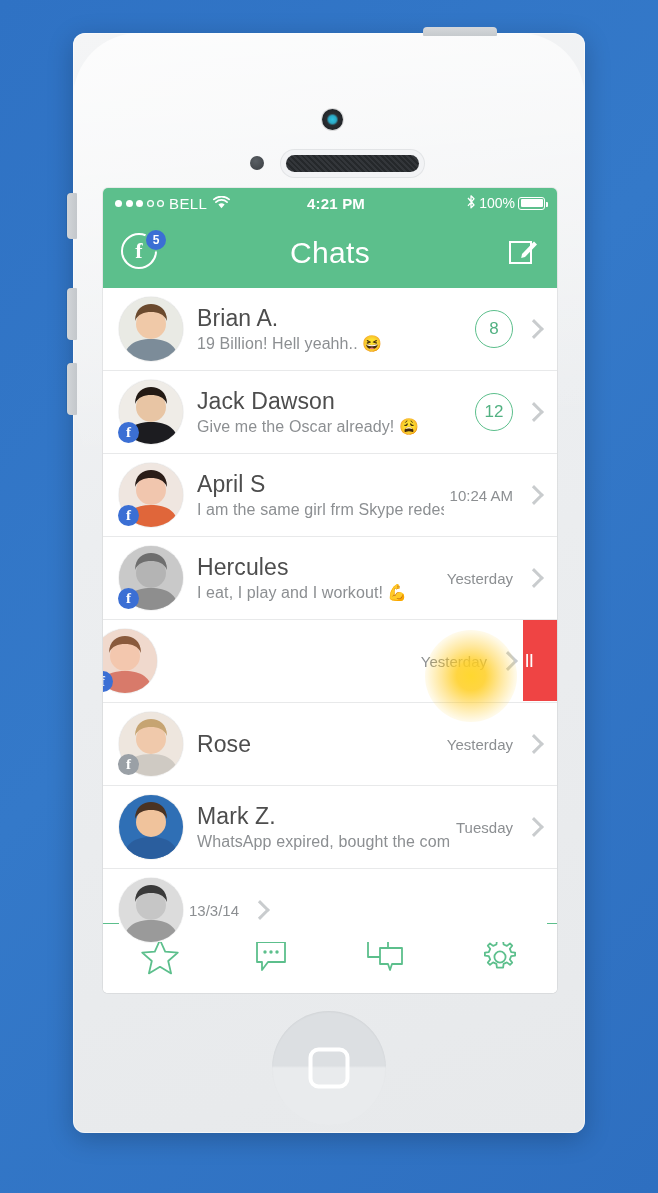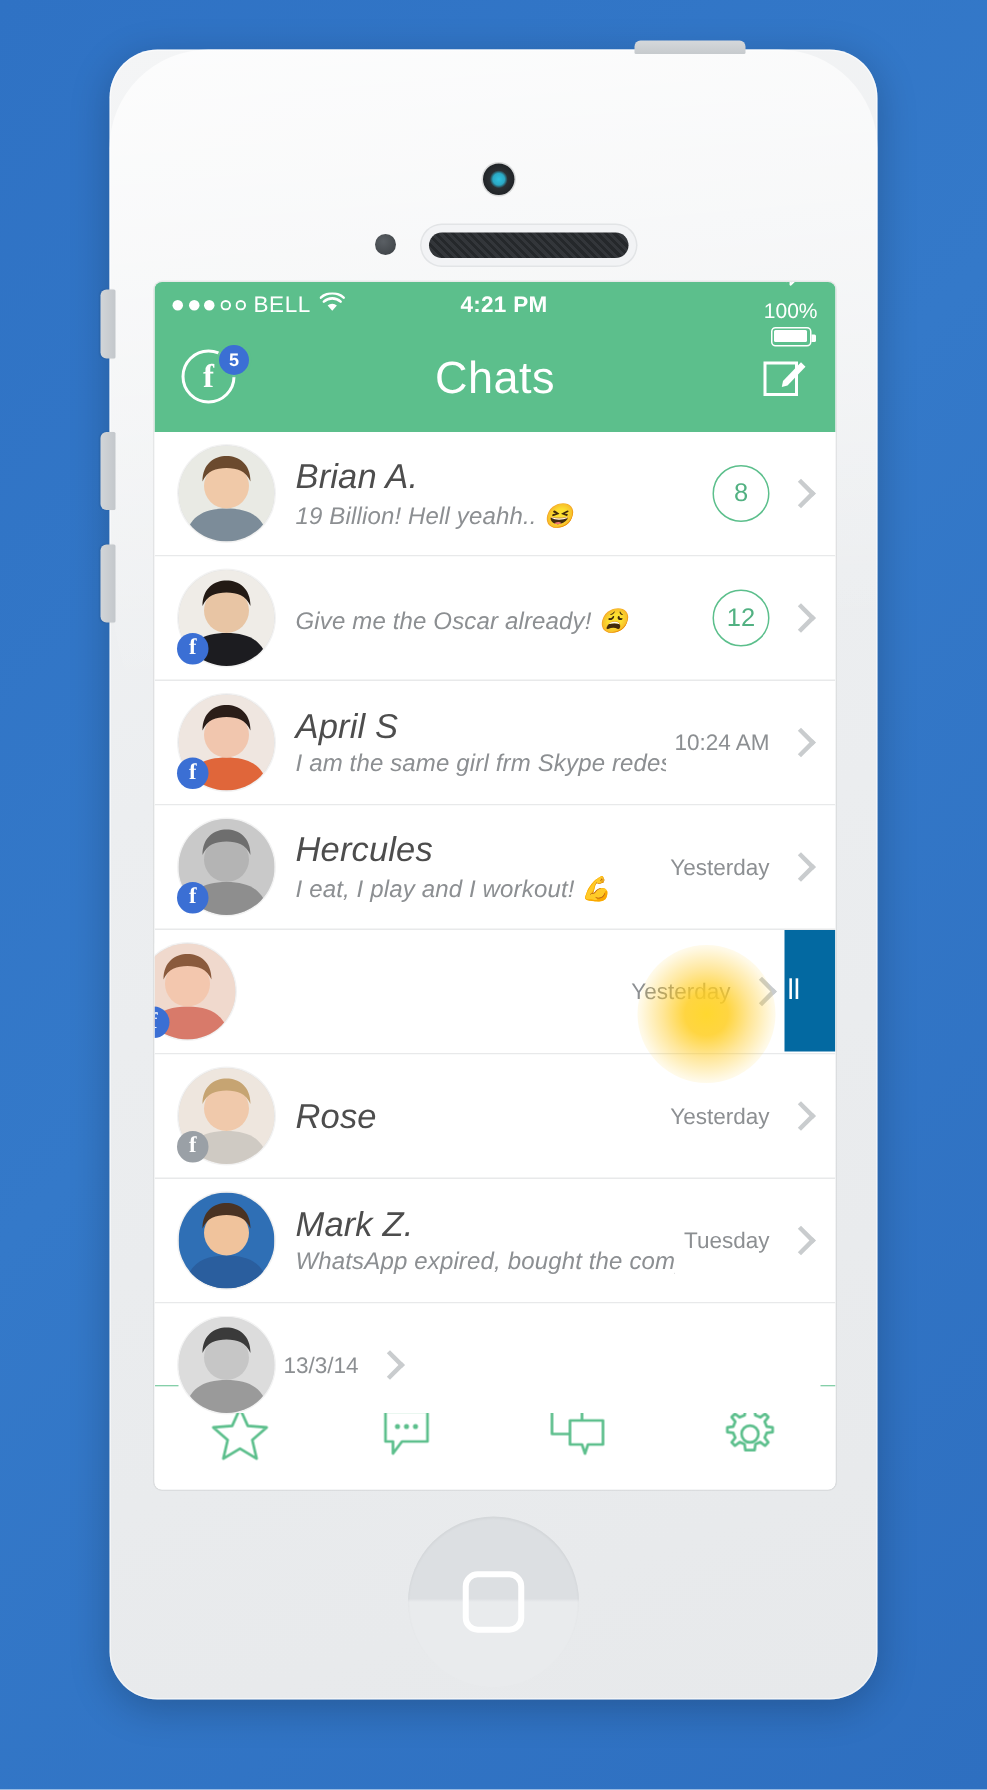--- a/index.html
+++ b/index.html
@@ -14,21 +14,21 @@
   }
 
   
   .phone {
     position: absolute;
     left: 73px;
     top: 33px;
     width: 512px;
     height: 1100px;
     background: linear-gradient(160deg, #f4f5f6 0%, #eceef0 40%, #e7e9eb 100%);
-    border-radius: 32px;
+    border-radius: 12px;
     box-shadow: 0 6px 26px rgba(0,0,0,0.22), 0 0 0 1px rgba(255,255,255,0.5) inset;
   }
   .phone-gloss {
     position: absolute; left: 0; top: 0; width: 100%; height: 52%;
     border-radius: 66px 66px 40% 40%;
     background: linear-gradient(175deg, rgba(255,255,255,0.75), rgba(255,255,255,0) 70%);
     pointer-events: none;
   }
 
   
@@ -102,21 +102,21 @@
   .dot { width: 7px; height: 7px; border-radius: 50%; background: #ffffff; }
   .dot.hollow { background: transparent; box-shadow: 0 0 0 1.3px #ffffff inset; }
   .carrier { font-size: 15px; letter-spacing: 0.4px; }
   .wifi { margin-left: 1px; }
   .sb-time {
     position: absolute; left: 12px; right: 0; text-align: center;
     font-size: 15px; font-weight: bold; letter-spacing: 0.2px;
   }
   .sb-right {
     margin-left: auto; display: flex; align-items: center; gap: 3px;
-    position: relative; z-index: 2; flex-direction: column;
+    position: relative; z-index: 2;
   }
   .batt-pct { font-size: 14px; }
   .battery {
     width: 27px; height: 13px; border: 1.4px solid #ffffff;
     border-radius: 3px; position: relative; padding: 1.5px;
   }
   .battery::after {
     content: ""; position: absolute; right: -4px; top: 4px;
     width: 2.4px; height: 5px; background: #ffffff; border-radius: 0 1px 1px 0;
   }
@@ -176,21 +176,21 @@
   }
   .avatar svg { display: block; width: 100%; height: 100%; }
   .fb-mini {
     position: absolute; left: -1px; bottom: 1px;
     width: 21px; height: 21px; border-radius: 50%;
     background: #3b6fd4; color: #ffffff;
     font-family: "Liberation Serif", serif; font-weight: bold;
     font-size: 15px; line-height: 21px; text-align: center;
   }
   .fb-mini.gray { background: #9aa0a6; }
-  .row-text { flex: 1; min-width: 0; margin-left: 14px; font-style: italic; }
+  .row-text { flex: 1; min-width: 0; margin-left: 14px; }
   .row-name {
     font-size: 23px; color: #4d4d4d; font-weight: 400;
     line-height: 1.15; letter-spacing: 0.1px;
   }
   .row-msg {
     font-size: 16px; color: #8c8f92; margin-top: 3px;
     white-space: nowrap; overflow: hidden;
     letter-spacing: 0.1px;
   }
   .row-right {
@@ -205,21 +205,21 @@
     font-size: 17px; display: flex;
     align-items: center; justify-content: center;
   }
   .chev {
     width: 14px; height: 14px;
     border-right: 3px solid #c9ccce; border-top: 3px solid #c9ccce;
     transform: rotate(45deg); margin-left: 8px; margin-right: 6px;
   }
   .swipe-action {
     position: absolute; right: 0; top: 0; bottom: 1px;
-    width: 34px; background: #0369a1;
+    width: 34px; background: #ef4444;
     display: flex; align-items: center; justify-content: flex-start;
     color: #ffffff; font-size: 19px; overflow: hidden;
     padding-left: 2px; z-index: 1;
   }
   .tap-glow {
     position: absolute; left: 322px; top: 10px;
     width: 92px; height: 92px; border-radius: 50%;
     background: radial-gradient(circle, rgba(255,214,41,0.97) 0%, rgba(255,206,32,0.85) 22%, rgba(255,201,30,0.45) 45%, rgba(255,205,40,0.12) 68%, rgba(255,210,50,0) 80%);
     z-index: 3; pointer-events: none;
   }
@@ -330,20 +330,21 @@
                 <svg viewBox="0 0 64 64">
                   <rect width="64" height="64" fill="#efece7"></rect>
                   <path d="M4 64 c2-16 12-22 28-22 s26 6 28 22 z" fill="#1c1c20"></path>
                   <circle cx="32" cy="27" r="15" fill="#e8c5a4"></circle>
                   <path d="M16 24 c0-12 8-17 16-17 s16 5 16 17 c-3-7-9-9-16-9 s-13 2-16 9z" fill="#231a14"></path>
                 </svg>
               </div>
               <div class="fb-mini">f</div>
             </div>
             <div class="row-text">
+              <div class="row-name">Jack Dawson</div>
               <div class="row-msg">Give me the Oscar already! 😩</div>
             </div>
             <div class="row-right">
               <div class="badge-circle">12</div>
               <div class="chev"></div>
             </div>
           </div>
         </div>
         <div class="row">
           <div class="row-inner">

